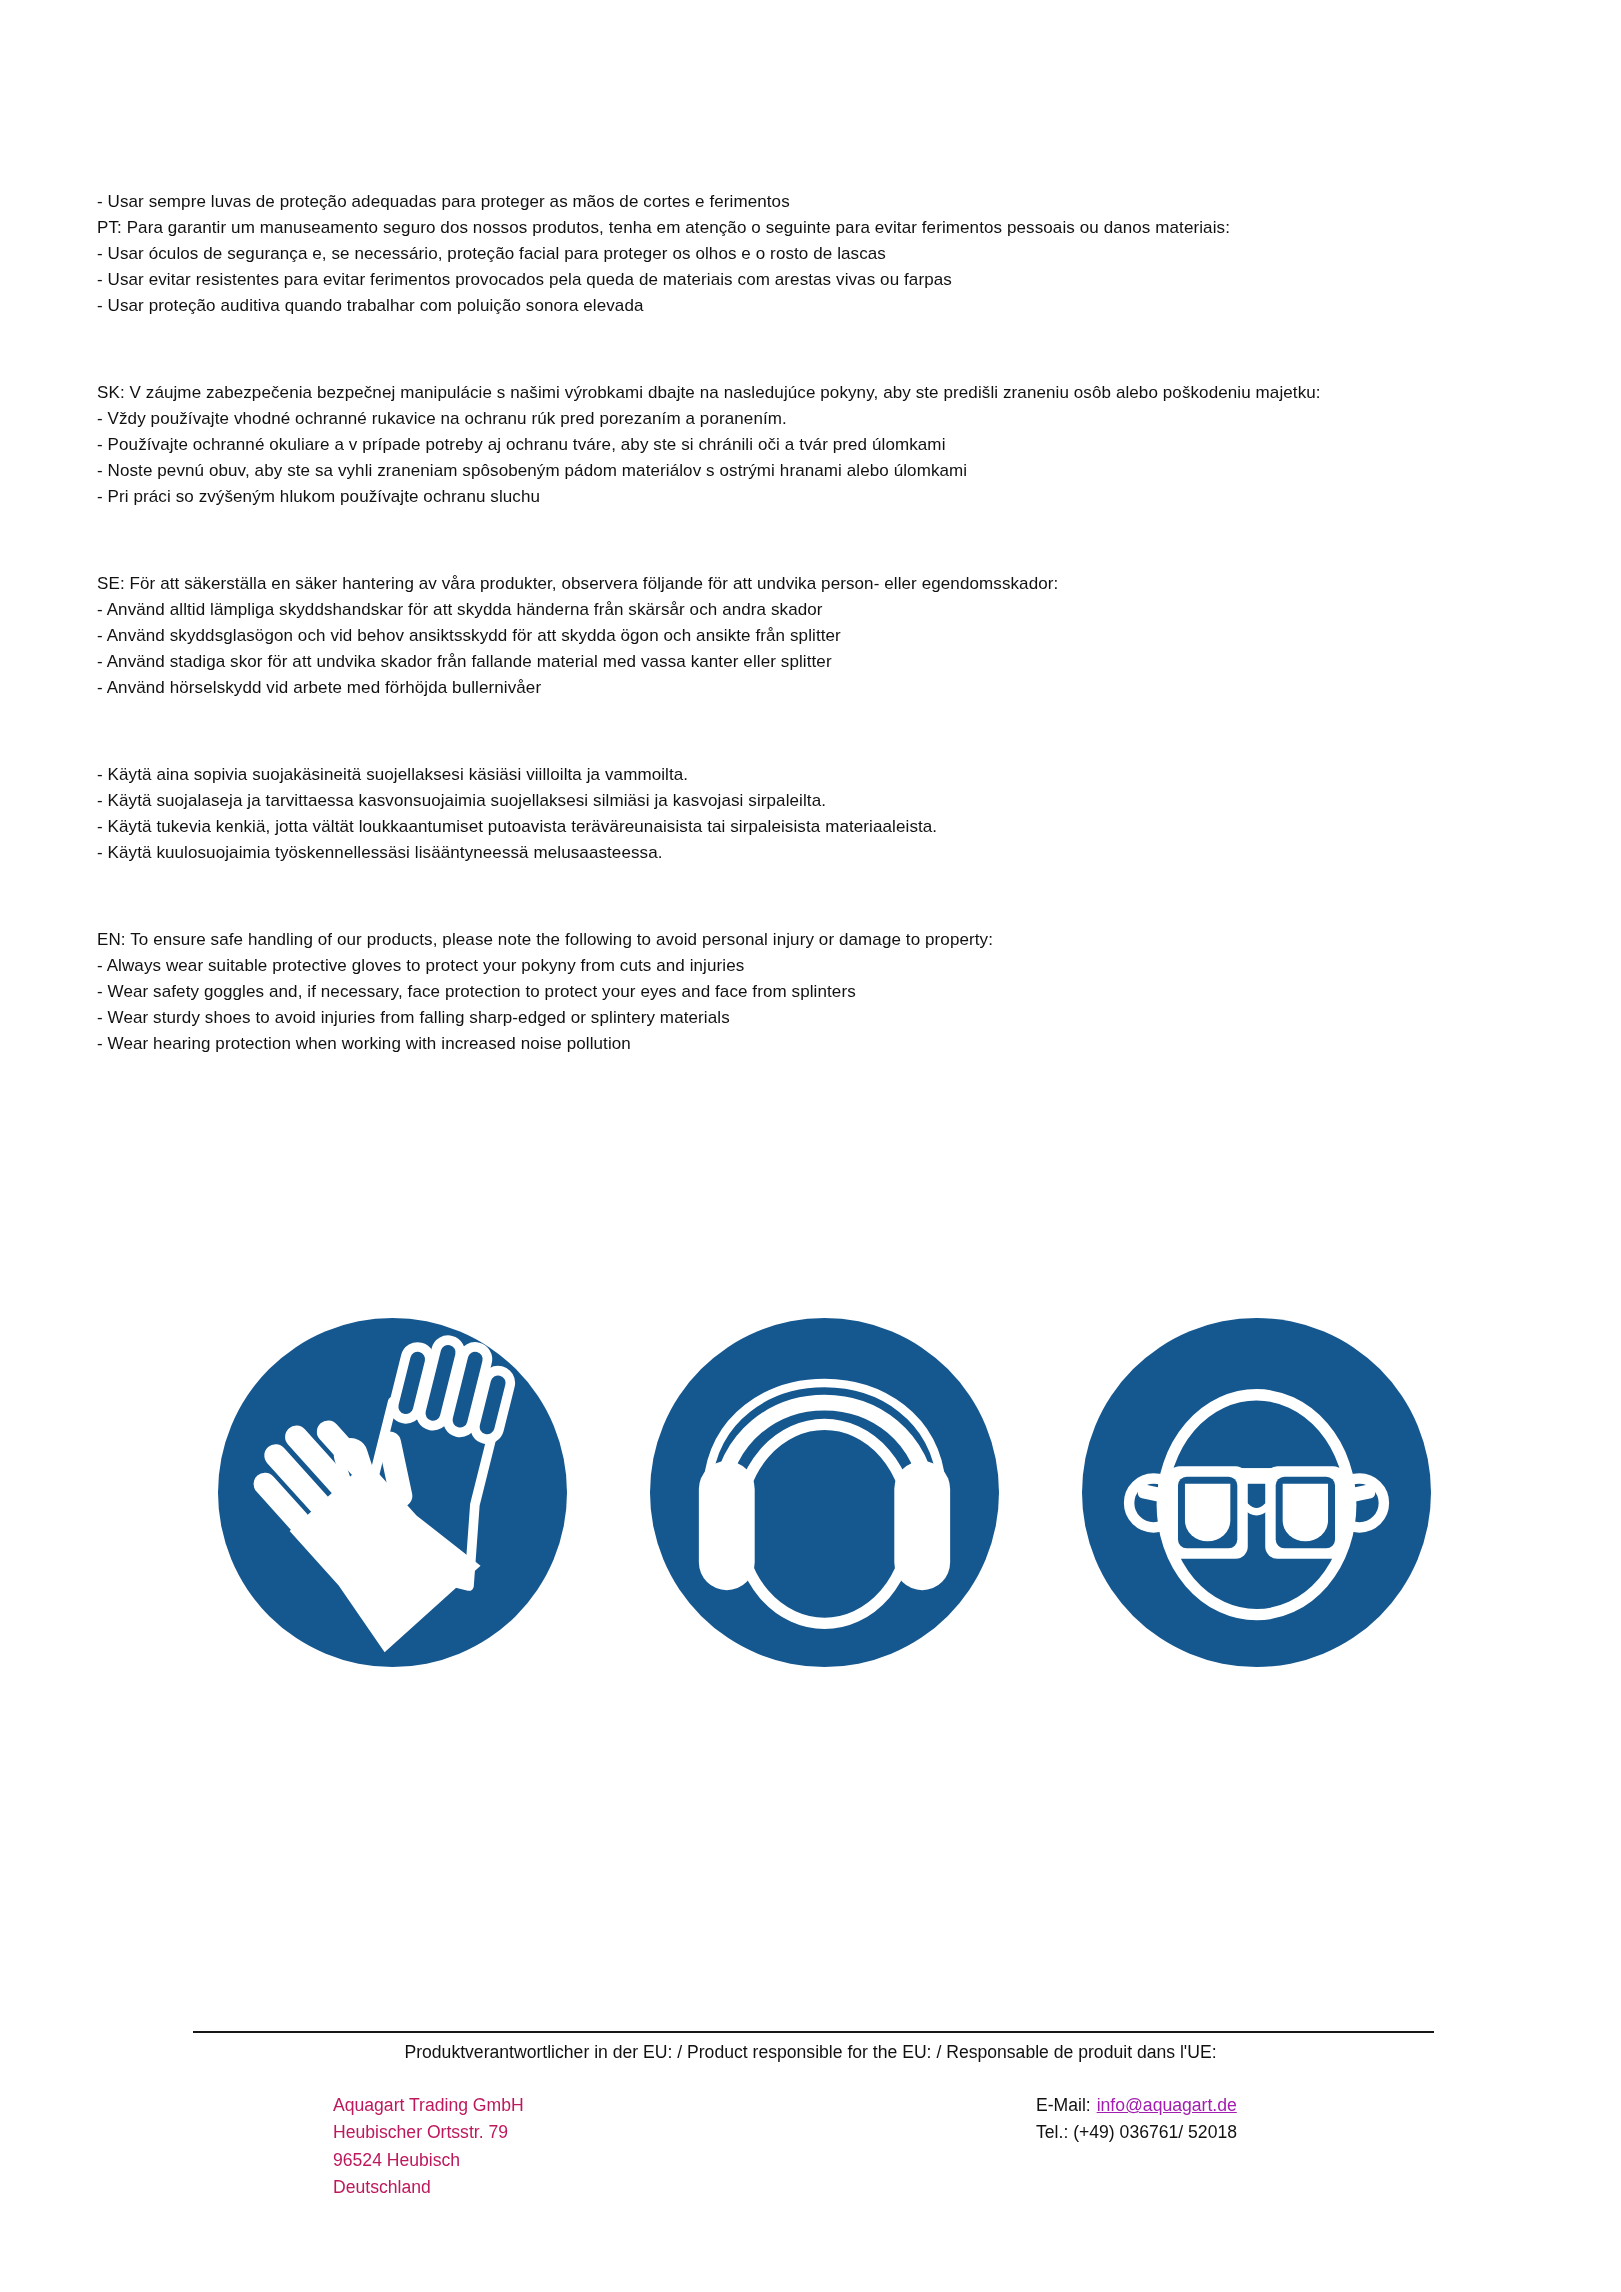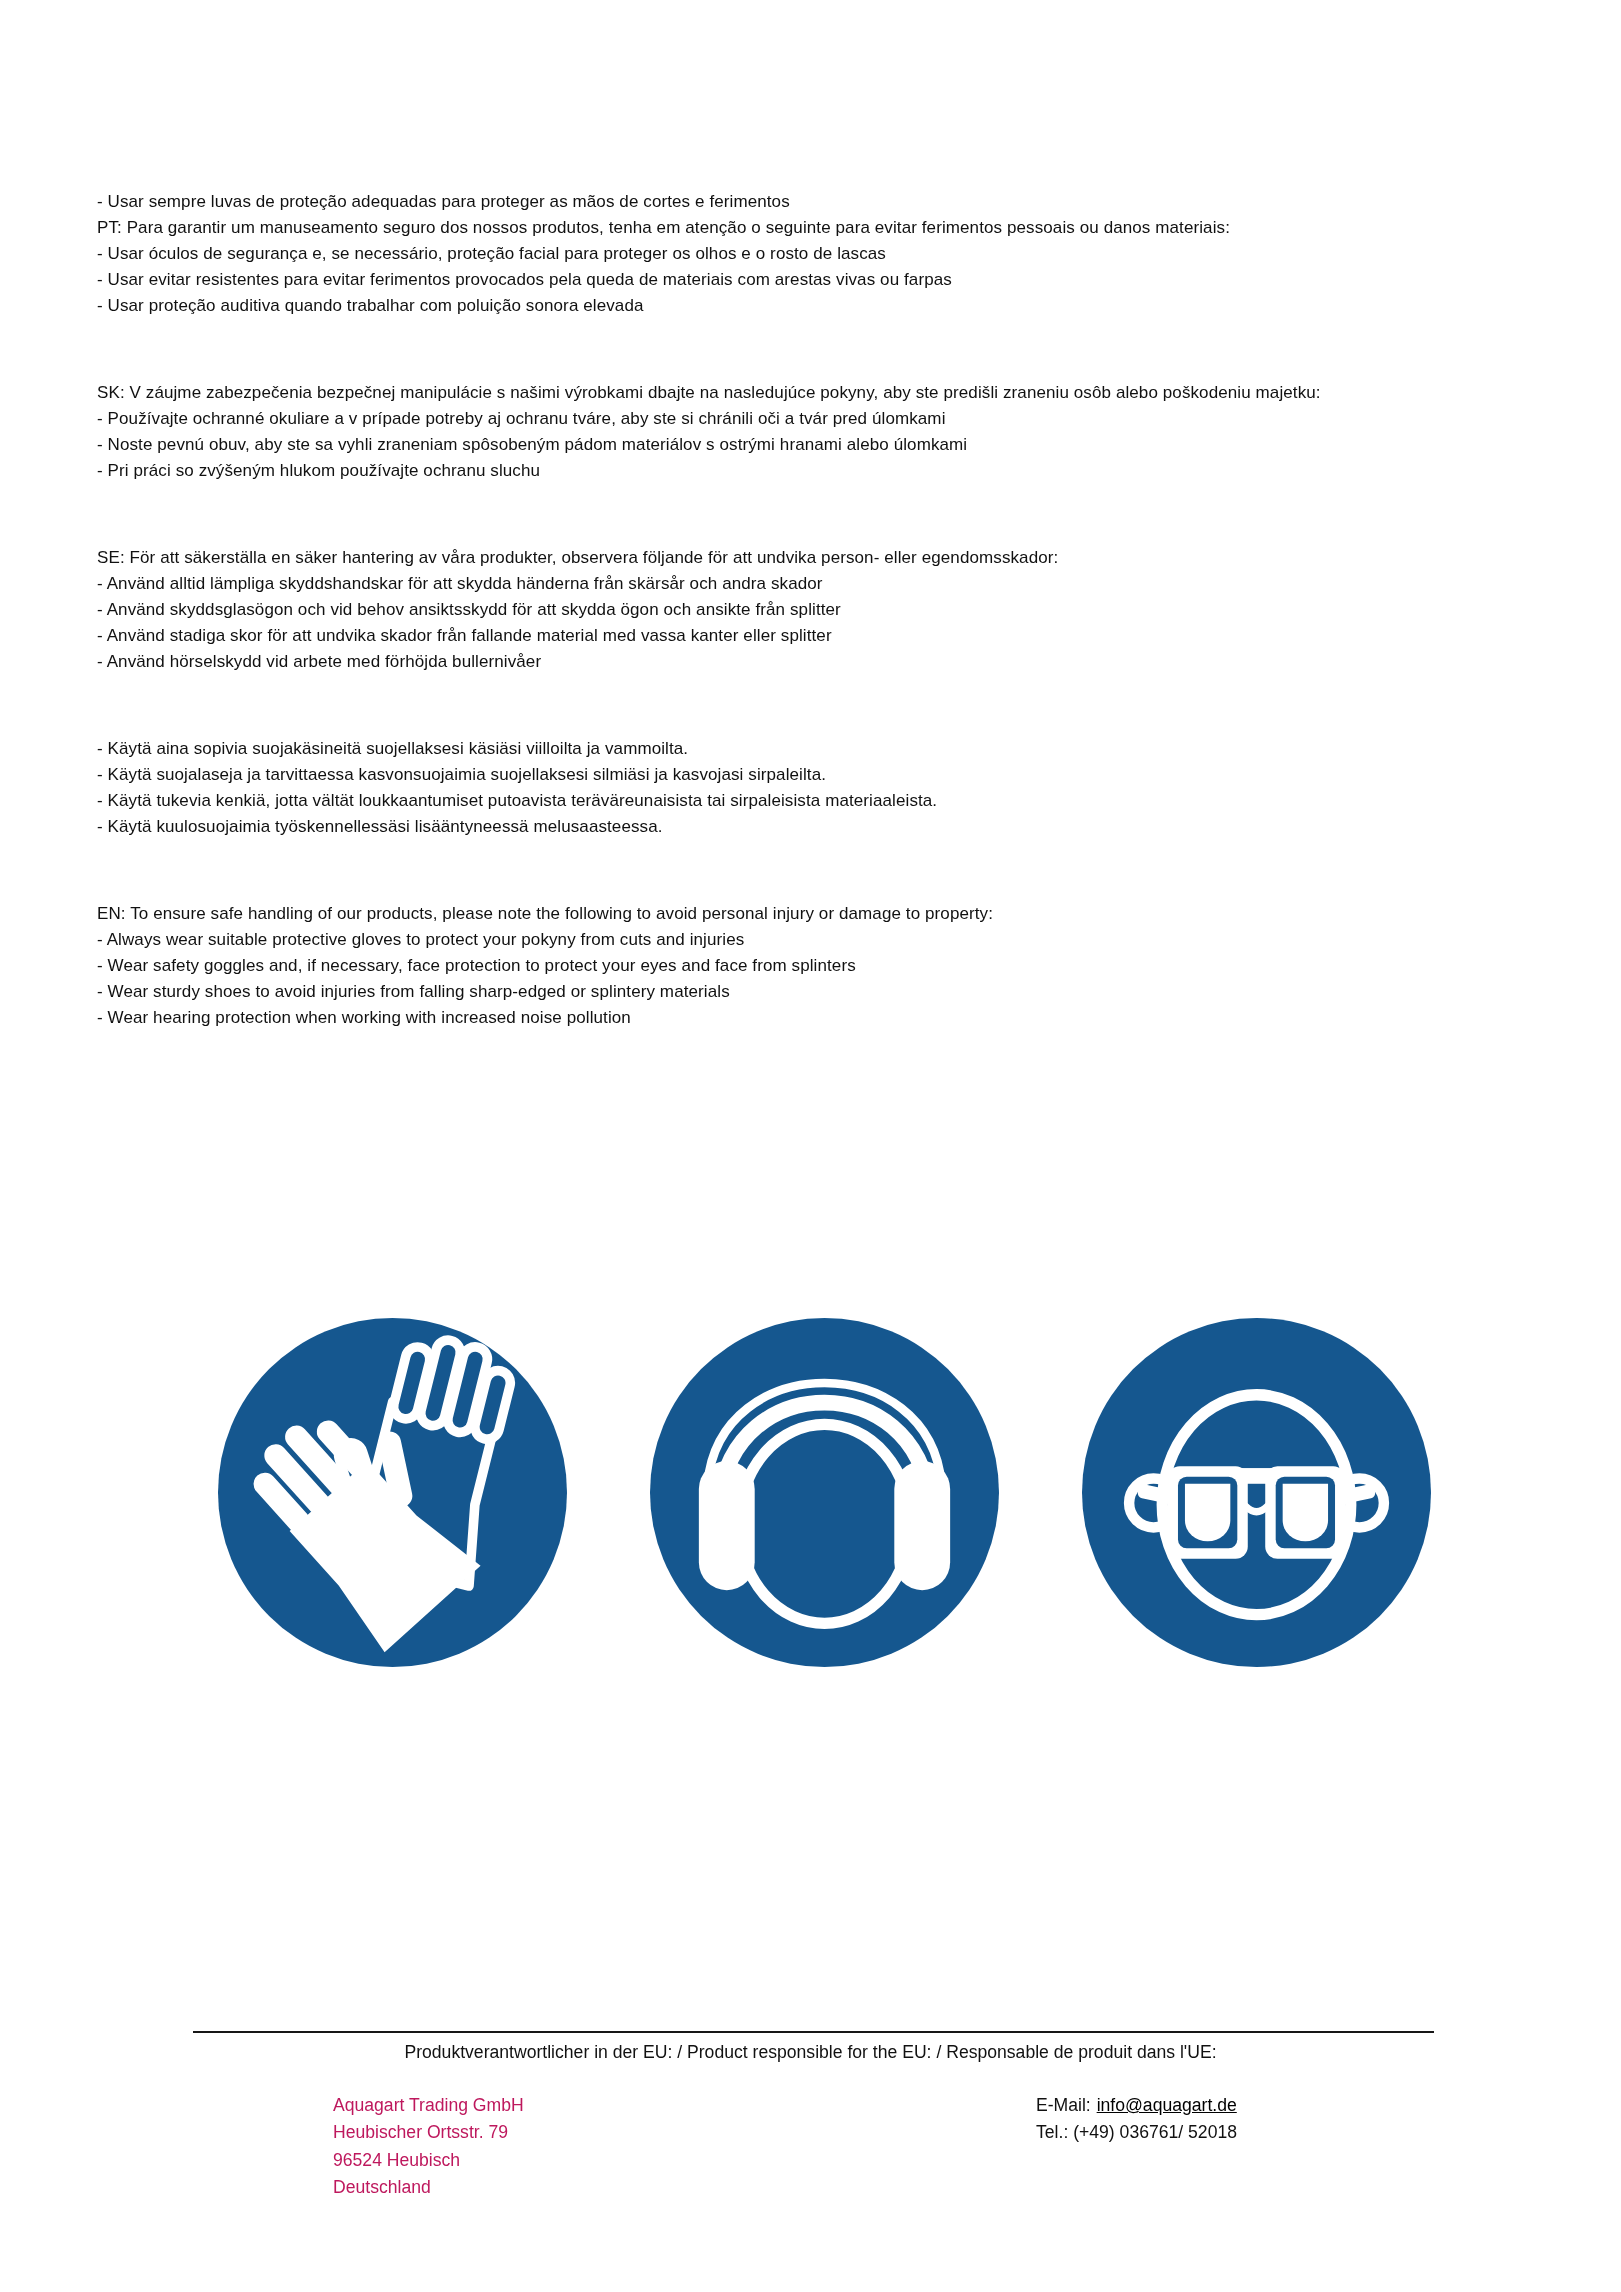--- a/index.html
+++ b/index.html
@@ -66,39 +66,40 @@
     left: 333px;
   }
   .address-block p { margin: 0; font-size: 17.6px; line-height: 27.4px; color: #be185d; }
   .contact-block {
     position: absolute;
     top: 2092px;
     left: 1036px;
   }
   .contact-block p { margin: 0; font-size: 17.6px; line-height: 27.4px; color: #111111; }
   .contact-block .label { margin-right: 5.9px; }
-  a.email-link { color: #000000; text-decoration: underline; text-align: center; }
+  a.email-link { color: #a21caf; text-decoration: underline; text-align: center; }
 </style>
 </head>
 <body>
 
 <div class="page">
 
   <main class="text-block">
 
     <section class="lang-section">
       <p>- Usar sempre luvas de proteção adequadas para proteger as mãos de cortes e ferimentos</p>
       <p>PT: Para garantir um manuseamento seguro dos nossos produtos, tenha em atenção o seguinte para evitar ferimentos pessoais ou danos materiais:</p>
       <p>- Usar óculos de segurança e, se necessário, proteção facial para proteger os olhos e o rosto de lascas</p>
       <p>- Usar evitar resistentes para evitar ferimentos provocados pela queda de materiais com arestas vivas ou farpas</p>
       <p>- Usar proteção auditiva quando trabalhar com poluição sonora elevada</p>
     </section>
 
     <section class="lang-section">
       <p>SK: V záujme zabezpečenia bezpečnej manipulácie s našimi výrobkami dbajte na nasledujúce pokyny, aby ste predišli zraneniu osôb alebo poškodeniu majetku:</p>
+      <p>- Vždy používajte vhodné ochranné rukavice na ochranu rúk pred porezaním a poranením.</p>
       <p>- Používajte ochranné okuliare a v prípade potreby aj ochranu tváre, aby ste si chránili oči a tvár pred úlomkami</p>
       <p>- Noste pevnú obuv, aby ste sa vyhli zraneniam spôsobeným pádom materiálov s ostrými hranami alebo úlomkami</p>
       <p>- Pri práci so zvýšeným hlukom používajte ochranu sluchu</p>
     </section>
 
     <section class="lang-section">
       <p>SE: För att säkerställa en säker hantering av våra produkter, observera följande för att undvika person- eller egendomsskador:</p>
       <p>- Använd alltid lämpliga skyddshandskar för att skydda händerna från skärsår och andra skador</p>
       <p>- Använd skyddsglasögon och vid behov ansiktsskydd för att skydda ögon och ansikte från splitter</p>
       <p>- Använd stadiga skor för att undvika skador från fallande material med vassa kanter eller splitter</p>

